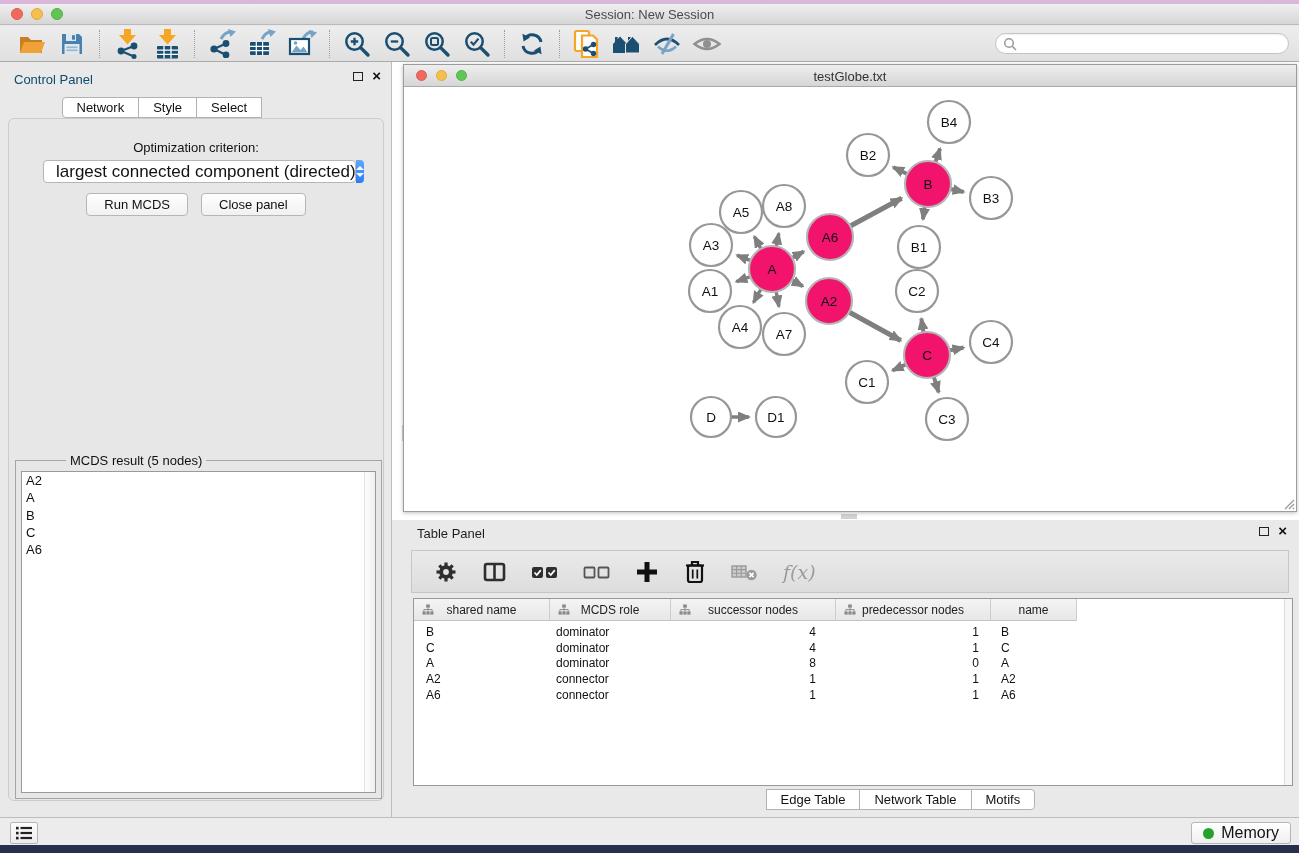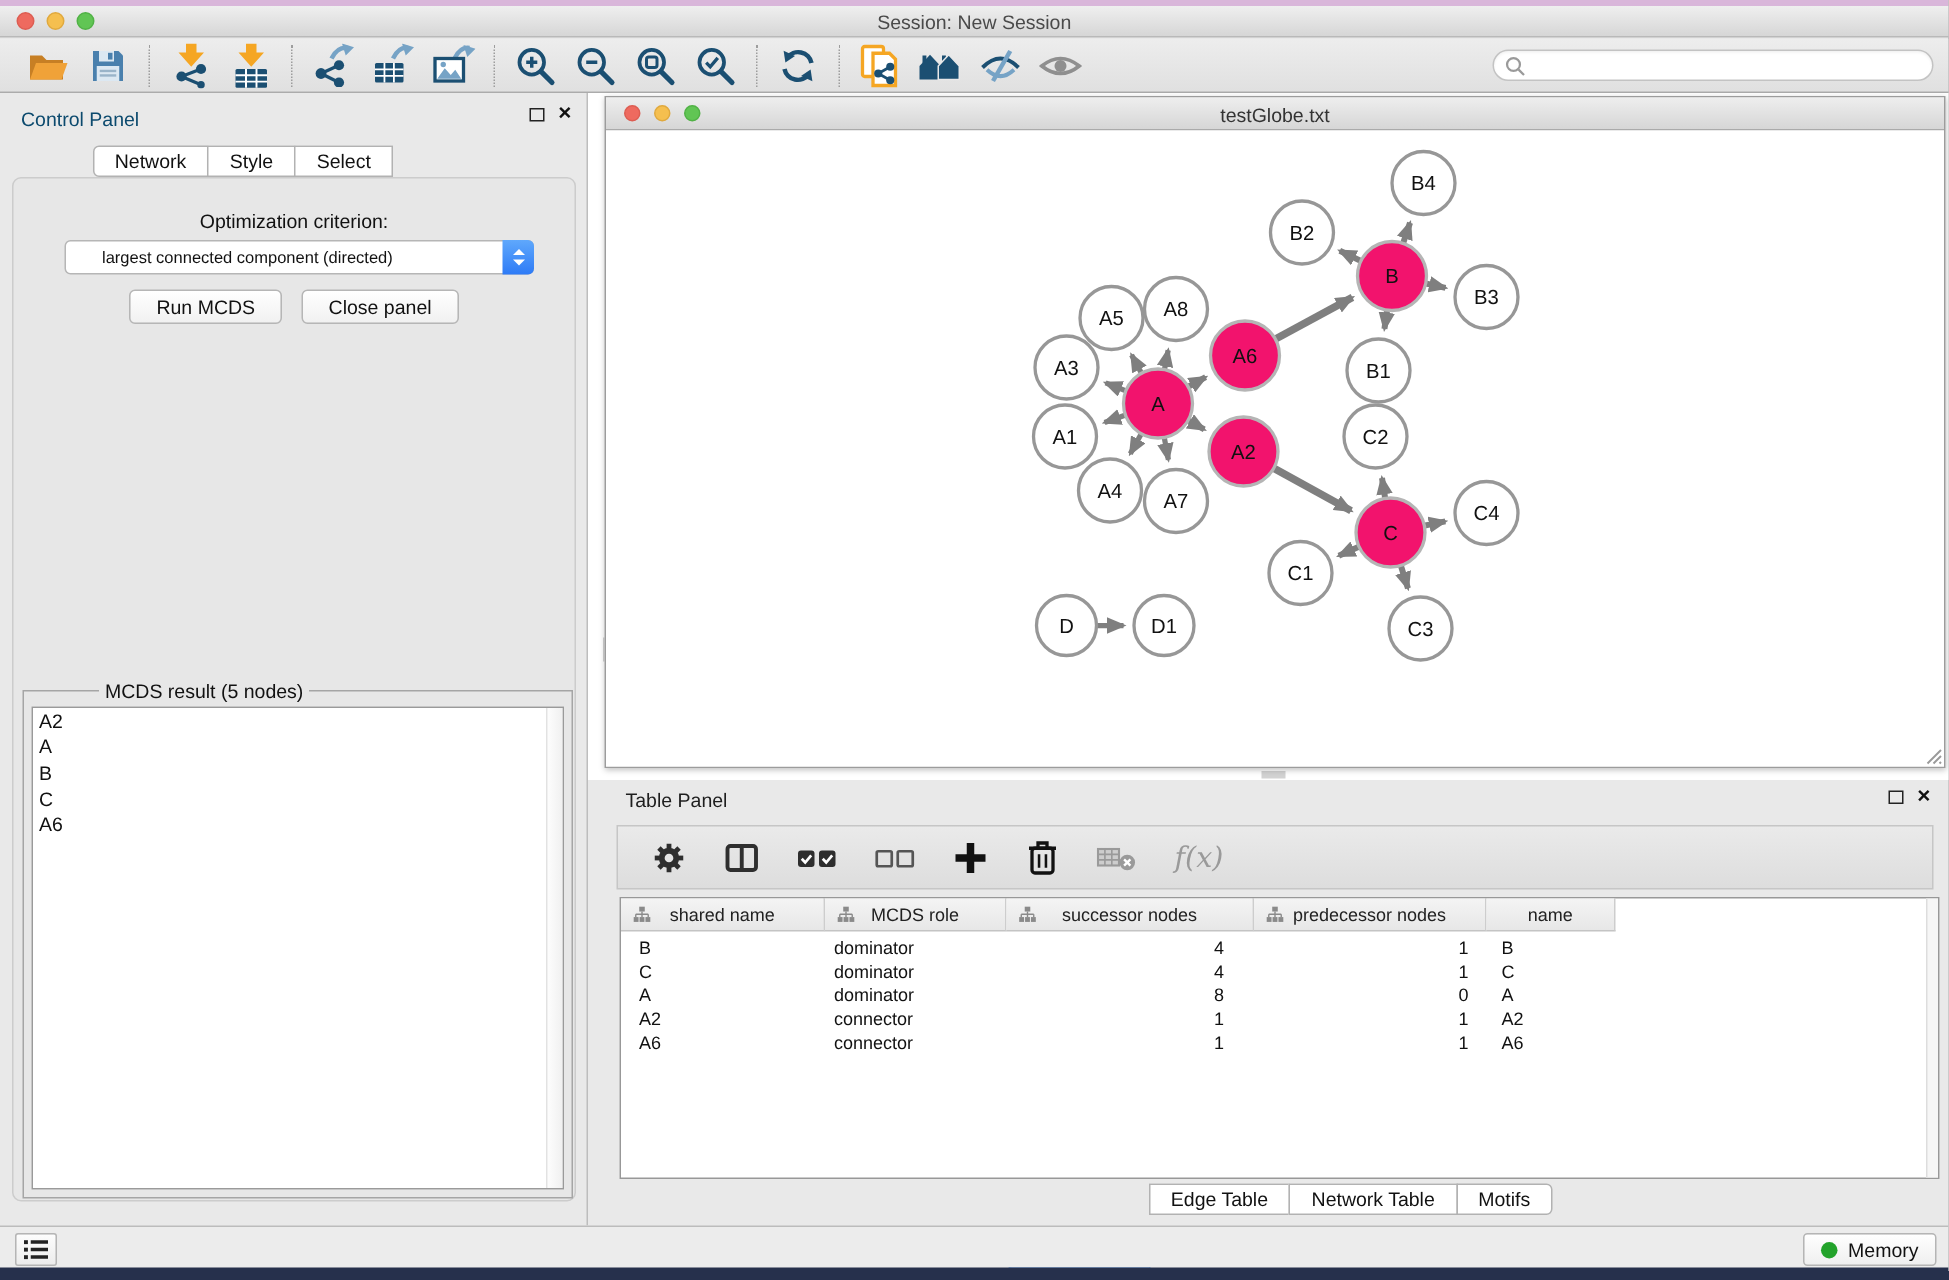--- a/index.html
+++ b/index.html
@@ -43,21 +43,21 @@
              border:1px solid #b2b2b2; font-size:13px; color:#111; margin-left:-1px; }
   .seg-tab:first-child { border-radius:4px 0 0 4px; margin-left:0; }
   .seg-tab:last-child { border-radius:0 4px 4px 0; }
   .seg-tab.active { background:linear-gradient(#6cb0fd,#2e8af8); color:#fff; border-color:#3187f0;margin-top:36px; }
   .cp-content { position:absolute; left:8px; top:56px; width:376px; height:683px;
                 background:#e7e7e7; border:1px solid #cccccc; border-radius:6px; }
   .opt-label { position:absolute; top:21px; left:0; width:100%; text-align:center;
                font-size:13px; color:#111; }
   .cp-select { position:absolute; left:34px; top:41px; width:313px; height:23px; background:#fff;
                border:1px solid #b6b6b6; border-radius:4px; display:flex; align-items:center; }
-  .cp-select .val { flex:1; font-size:11px; color:#111; padding-left:24px; white-space:nowrap; }
+  .cp-select .val { flex:1; font-size:17px; color:#111; padding-left:12px; white-space:nowrap; }
   .stepper { width:21px; height:23px; margin:-1px -1px -1px 0;
              background:linear-gradient(#5fa8fc,#2e7bf6); border-radius:0 4px 4px 0;
              display:flex; flex-direction:column; align-items:center; justify-content:center; gap:3px; }
   .chev-up { width:0; height:0; border-left:4px solid transparent; border-right:4px solid transparent;
              border-bottom:4px solid #fff; }
   .chev-down { width:0; height:0; border-left:4px solid transparent; border-right:4px solid transparent;
                border-top:4px solid #fff; }
   .cp-buttons { position:absolute; top:74px; left:0; width:100%; display:flex;
                 justify-content:center; gap:13px; }
   .btn { height:23px; padding:0 17px; background:linear-gradient(#ffffff,#f1f1f1);
@@ -113,21 +113,21 @@
   .tp-tabs { position:absolute; left:279px; top:269px; display:flex; }
 
   
   .statusbar { position:absolute; left:0; top:817px; width:100%; height:28px; background:#ececec;
                border-top:1px solid #bcbcbc; }
   .list-btn { position:absolute; left:10px; top:4px; width:28px; height:22px;
               background:linear-gradient(#fdfdfd,#ececec); border:1px solid #b5b5b5;
               border-radius:2px; display:flex; align-items:center; justify-content:center; }
   .memory-btn { position:absolute; right:8px; top:4px; height:22px; padding:0 11px;
                 display:flex; align-items:center; gap:7px; background:linear-gradient(#ffffff,#efefef);
-                border:1px solid #b5b5b5; border-radius:3px; font-size:13px; color:#111;
+                border:1px solid #b5b5b5; border-radius:3px; font-size:16px; color:#111;
                 font-family:"Liberation Sans", sans-serif; }
   .memory-dot { width:11px; height:11px; border-radius:50%; background:#23a32b; }
   .bottom-strip { position:absolute; left:0; top:845px; width:100%; height:8px; background:#26304c; }
 </style>
 </head>
 <body>
 
 <div id="app">
 
   <div class="top-strip"></div>

